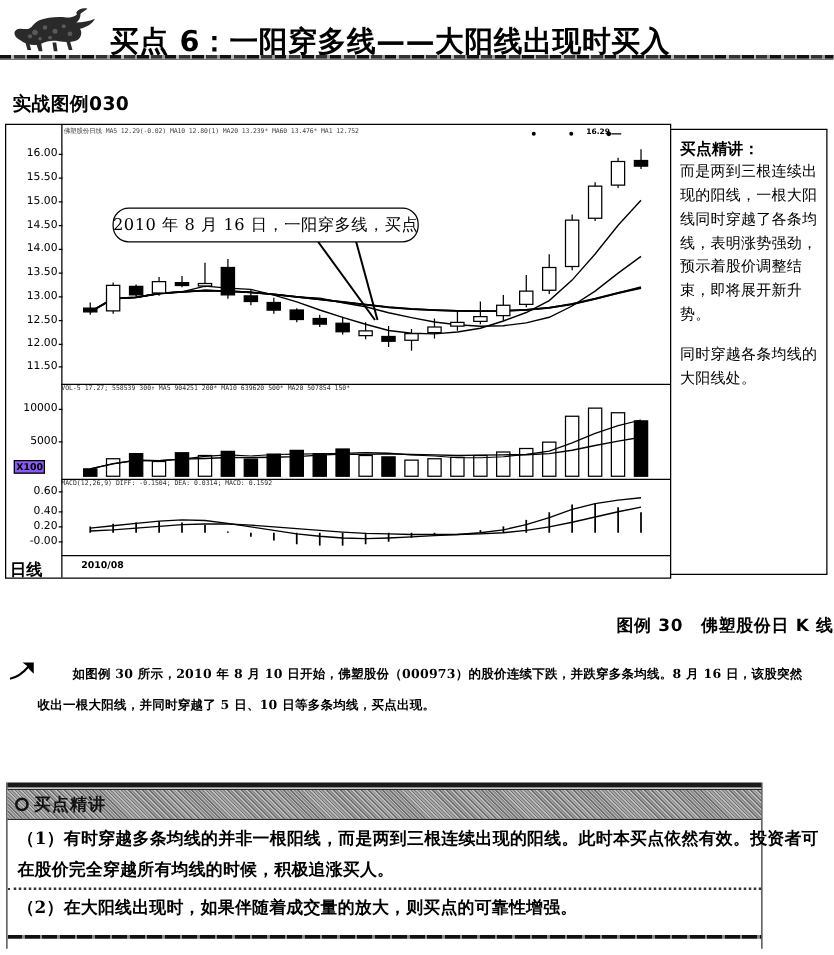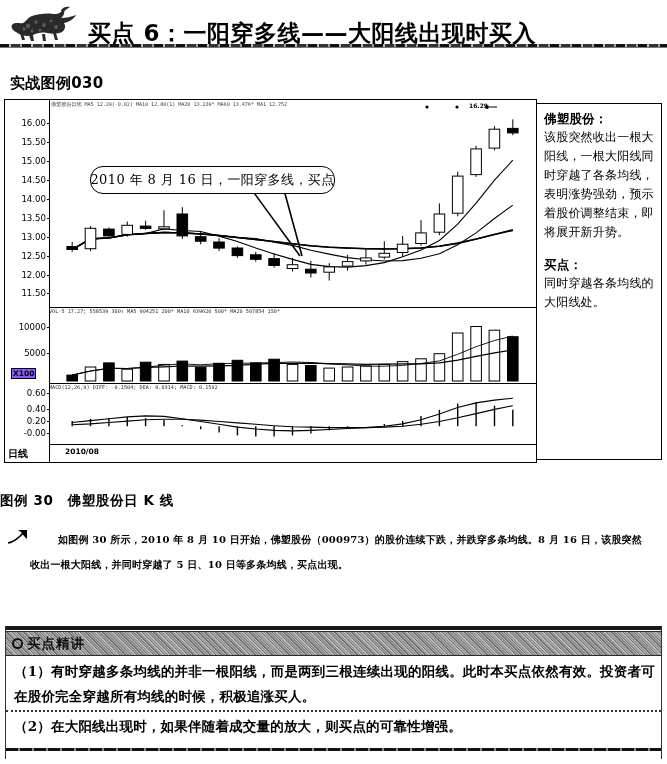--- a/index.html
+++ b/index.html
@@ -31,45 +31,45 @@
   .pane-v{top:208px;height:75px;border-bottom:1px solid #000;}
   .pane-m{top:284px;height:60px;border-bottom:1px solid #000;}
   .pane-foot{position:absolute;left:0;top:345px;width:531px;height:16px;}
 
   .sub-head{position:absolute;left:0;top:0;font-size:5.2px;white-space:nowrap;
       font-family:"DejaVu Sans Mono","Liberation Mono",monospace;opacity:.85;}
 
   svg.layer{position:absolute;left:0;top:0;width:100%;height:100%;overflow:visible;}
 
   .foot-date{position:absolute;left:60px;top:2px;font-size:7.5px;font-weight:bold;}
-  .foot-mode{position:absolute;left:3px;top:2px;font-size:10px;font-weight:bold;}
+  .foot-mode{position:absolute;left:3px;top:2px;font-size:13px;font-weight:bold;}
   .x100-badge{position:absolute;left:6px;top:268px;font-size:7.5px;font-weight:bold;border:1px solid #000;padding:0 1px;background:#8b5cf6;}
 
   
   .callout{position:absolute;left:90px;top:166px;width:243px;height:26px;border:1.6px solid #000;border-radius:13px;background:#fff;
       display:flex;align-items:center;justify-content:center;font-size:13px;letter-spacing:0.4px;white-space:nowrap;z-index:6;
       font-family:"DejaVu Serif","Liberation Serif",serif;}
   .callout-tail{position:absolute;left:240px;top:188px;width:110px;height:75px;z-index:5;}
 
   
   .right-panel{position:absolute;left:536px;top:103px;width:126px;height:357px;border:1.5px solid #000;background:#fff;padding:5px 6px 0 7px;box-sizing:border-box;z-index:7;}
   .rp-title{font-size:12.5px;font-weight:bold;line-height:19px;letter-spacing:0.2px;}
   .rp-body{font-size:12px;line-height:19px;letter-spacing:0.2px;}
   .rp-gap{height:13px;}
 
   
-  .fig-caption{position:absolute;left:0;top:492px;width:667px;text-align:left;font-size:13.5px;font-weight:bold;letter-spacing:0.6px;}
+  .fig-caption{position:absolute;left:0;top:492px;width:667px;text-align:right;font-size:13.5px;font-weight:bold;letter-spacing:0.6px;}
 
   
   .body-para{position:absolute;left:30px;top:527px;width:612px;font-size:10px;font-weight:bold;line-height:25px;letter-spacing:0.2px;text-align:justify;
       font-family:"DejaVu Serif","Liberation Serif",serif;}
   .arrow-mark{position:absolute;left:7px;top:528px;width:22px;height:18px;}
 
   
-  .tips-box{position:absolute;left:5px;top:626px;width:657px;height:133px;border-left:1px solid #333;border-right:1px solid #333;box-sizing:border-box;}
+  .tips-box{position:absolute;left:5px;top:626px;width:605px;height:133px;border-left:1px solid #333;border-right:1px solid #333;box-sizing:border-box;}
   .tips-top-rule{position:absolute;left:0;top:0;width:100%;height:4px;background:#1a1a1a;}
   .tips-bar{position:absolute;left:0;top:5px;width:100%;height:23px;
       background:repeating-linear-gradient(45deg,#6f6f6f 0 1px,#a8a8a8 1px 2px,#8a8a8a 2px 3px,#bdbdbd 3px 4px);
       border-top:1px solid #2a2a2a;border-bottom:1px solid #2a2a2a;display:flex;align-items:center;}
   .tips-bar-label{font-size:13.5px;font-weight:bold;color:#111;margin-left:6px;letter-spacing:1px;display:flex;align-items:center;gap:4px;}
   .ring-icon{display:inline-block;width:11px;height:11px;border:2.5px solid #111;border-radius:50%;box-sizing:border-box;}
   .tips-item{position:absolute;left:8px;width:641px;font-size:13.5px;font-weight:bold;line-height:25px;letter-spacing:0.2px;text-align:justify;
       font-family:"DejaVu Serif","Liberation Serif",serif;}
   .tips-1{top:33px;}
   .tips-2{top:88px;}
@@ -326,24 +326,23 @@
   </div>
 </div>
 
 <svg class="callout-tail" viewBox="0 0 110 75">
   <path d="M12 2 L60 68" stroke="#000" stroke-width="1.6" fill="none"></path>
   <path d="M44 2 L62 68" stroke="#000" stroke-width="1.6" fill="none"></path>
 </svg>
 <div class="callout">2010 年 8 月 16 日，一阳穿多线，买点</div>
 
 <div class="right-panel">
-  <div class="rp-title">佛塑股份：</div>
-  <div class="rp-body">该股突然收出一根大阳线，一根大阳线同时穿越了各条均线，表明涨势强劲，预示着股价调整结束，即将展开新升势。</div>
+  <div class="rp-title">买点精讲：</div>
+  <div class="rp-body">而是两到三根连续出现的阳线，一根大阳线同时穿越了各条均线，表明涨势强劲，预示着股价调整结束，即将展开新升势。</div>
   <div class="rp-gap"></div>
-  <div class="rp-title">买点：</div>
   <div class="rp-body">同时穿越各条均线的大阳线处。</div>
 </div>
 
 <div class="fig-caption">图例 30　佛塑股份日 K 线</div>
 
 <svg class="arrow-mark" viewBox="0 0 22 18">
   <path d="M1 15 C6 14 11 11 16 5" stroke="#000" stroke-width="1.6" fill="none"></path>
   <path d="M11 2 L20 2 L20 11 L16.5 7.5 L14.5 4.5 Z" fill="#000"></path>
 </svg>
 <div class="body-para"><span class="indent"></span><span>如图例 30 所示，2010 年 8 月 10 日开始，佛塑股份（000973）的股价连续下跌，并跌穿多条均线。8 月 16 日，该股突然收出一根大阳线，并同时穿越了 5 日、10 日等多条均线，买点出现。</span></div>

